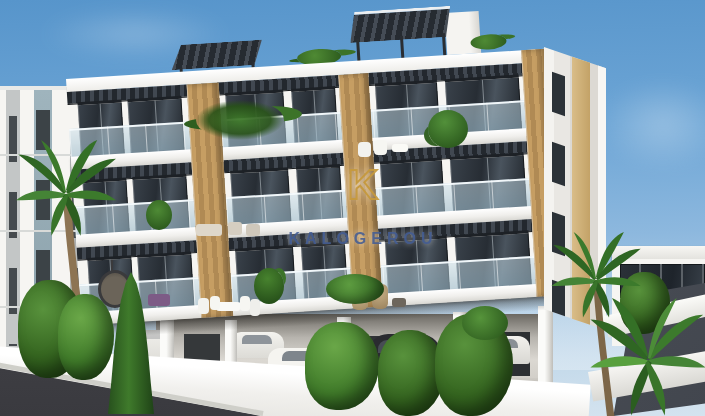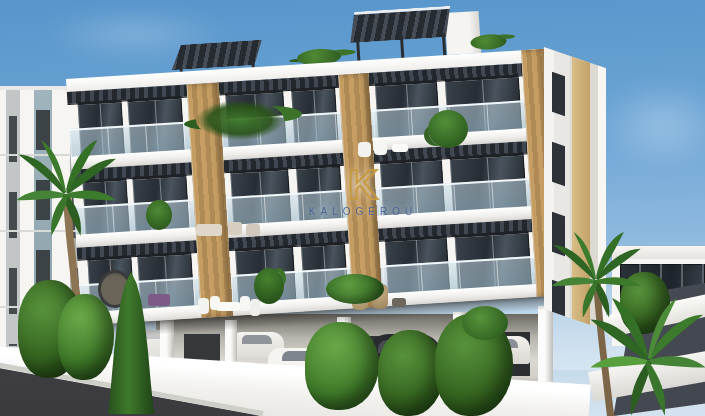--- a/index.html
+++ b/index.html
@@ -45,22 +45,22 @@
   .tree.light{background:radial-gradient(circle at 40% 28%,#6aa748,#3f7a29 62%,#27511a 95%);}
   .cyp{background:linear-gradient(90deg,#27501d,#3f7a2b 45%,#1f4317);
     clip-path:polygon(50% 0,62% 8%,72% 20%,80% 36%,87% 56%,93% 78%,100% 100%,
                       0 100%,7% 78%,13% 56%,20% 36%,28% 20%,38% 8%);}
   .furn{position:absolute;border-radius:3px;}
 
   
   .wm-logo{color:transparent;-webkit-text-stroke:2px var(--wm_gold,#c79b3f);
     font-size:42px;font-weight:bold;line-height:1;
     text-shadow:0 0 8px rgba(255,255,255,.55);}
-  .wm-text{color:var(--wm_blue,rgba(70,95,150,.95));font-size:10px;font-weight:normal;
-    letter-spacing:5px;text-shadow:0 0 6px rgba(255,255,255,.65);white-space:nowrap;}
+  .wm-text{color:var(--wm_blue,rgba(70,95,150,.95));font-size:16px;font-weight:bold;
+    letter-spacing:5px;text-shadow:0 0 6px rgba(255,255,255,.65);white-space:nowrap;margin-top:24px;}
 </style>
 </head>
 <body>
 
 <div class="stage">
 
   <div class="abs sky"></div>
   <div class="abs cloud" style="left:40px;top:8px;width:190px;height:52px;opacity:.28"></div>
   <div class="abs cloud" style="left:420px;top:160px;width:170px;height:130px;opacity:.45"></div>
   <div class="abs cloud" style="left:598px;top:80px;width:130px;height:90px;opacity:.33"></div>

